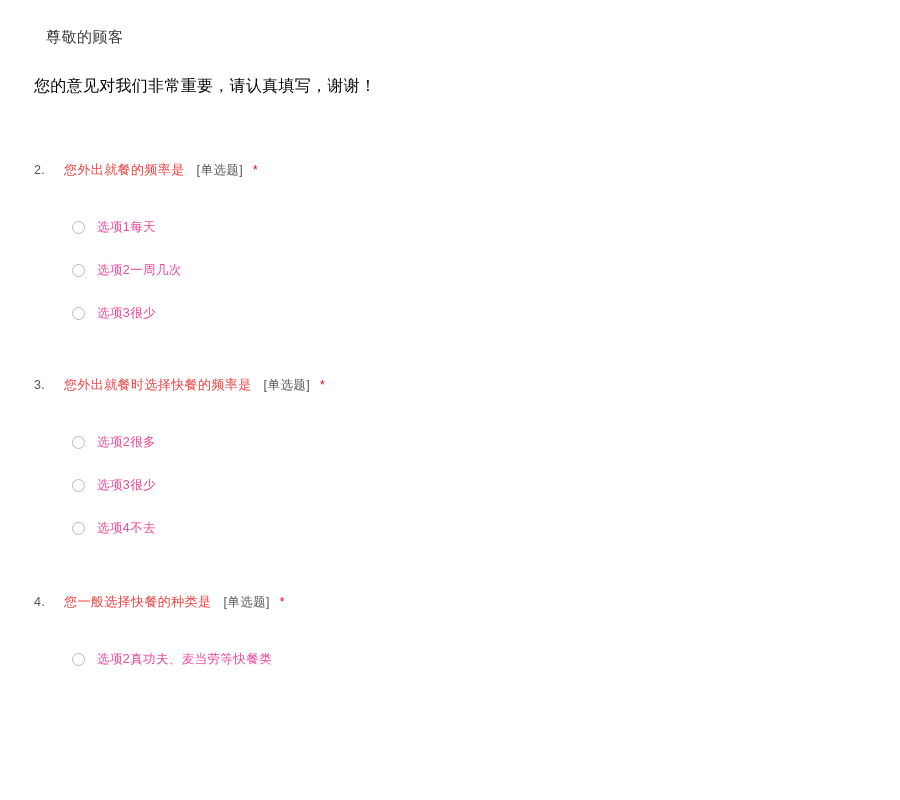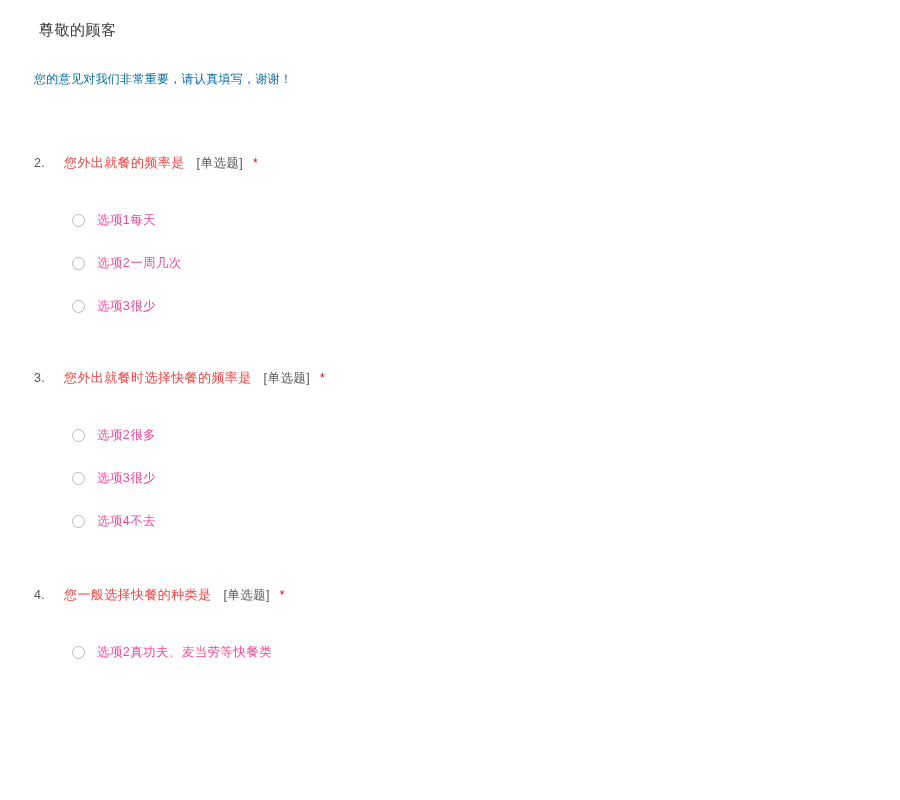--- a/index.html
+++ b/index.html
@@ -23,26 +23,26 @@
     box-sizing: border-box;
   }
   .survey-header {
     padding: 14px 34px 0 34px;
   }
   .survey-title {
     font-size: 15px;
     color: #3a3a3a;
     letter-spacing: 0.5px;
     line-height: 22px;
-    margin: 5px;
+    margin: 12px;
     font-weight: normal;
   }
   .survey-desc {
-    font-size: 12px;
-    color: #0369a1;
+    font-size: 16px;
+    color: #000000;
     letter-spacing: 0.3px;
     margin: 28px 0 0 0;
     line-height: 20px;
   }
   .questions {
     margin-top: 52px;
   }
   .question {
     padding: 0 34px;
     margin-bottom: 26px;

